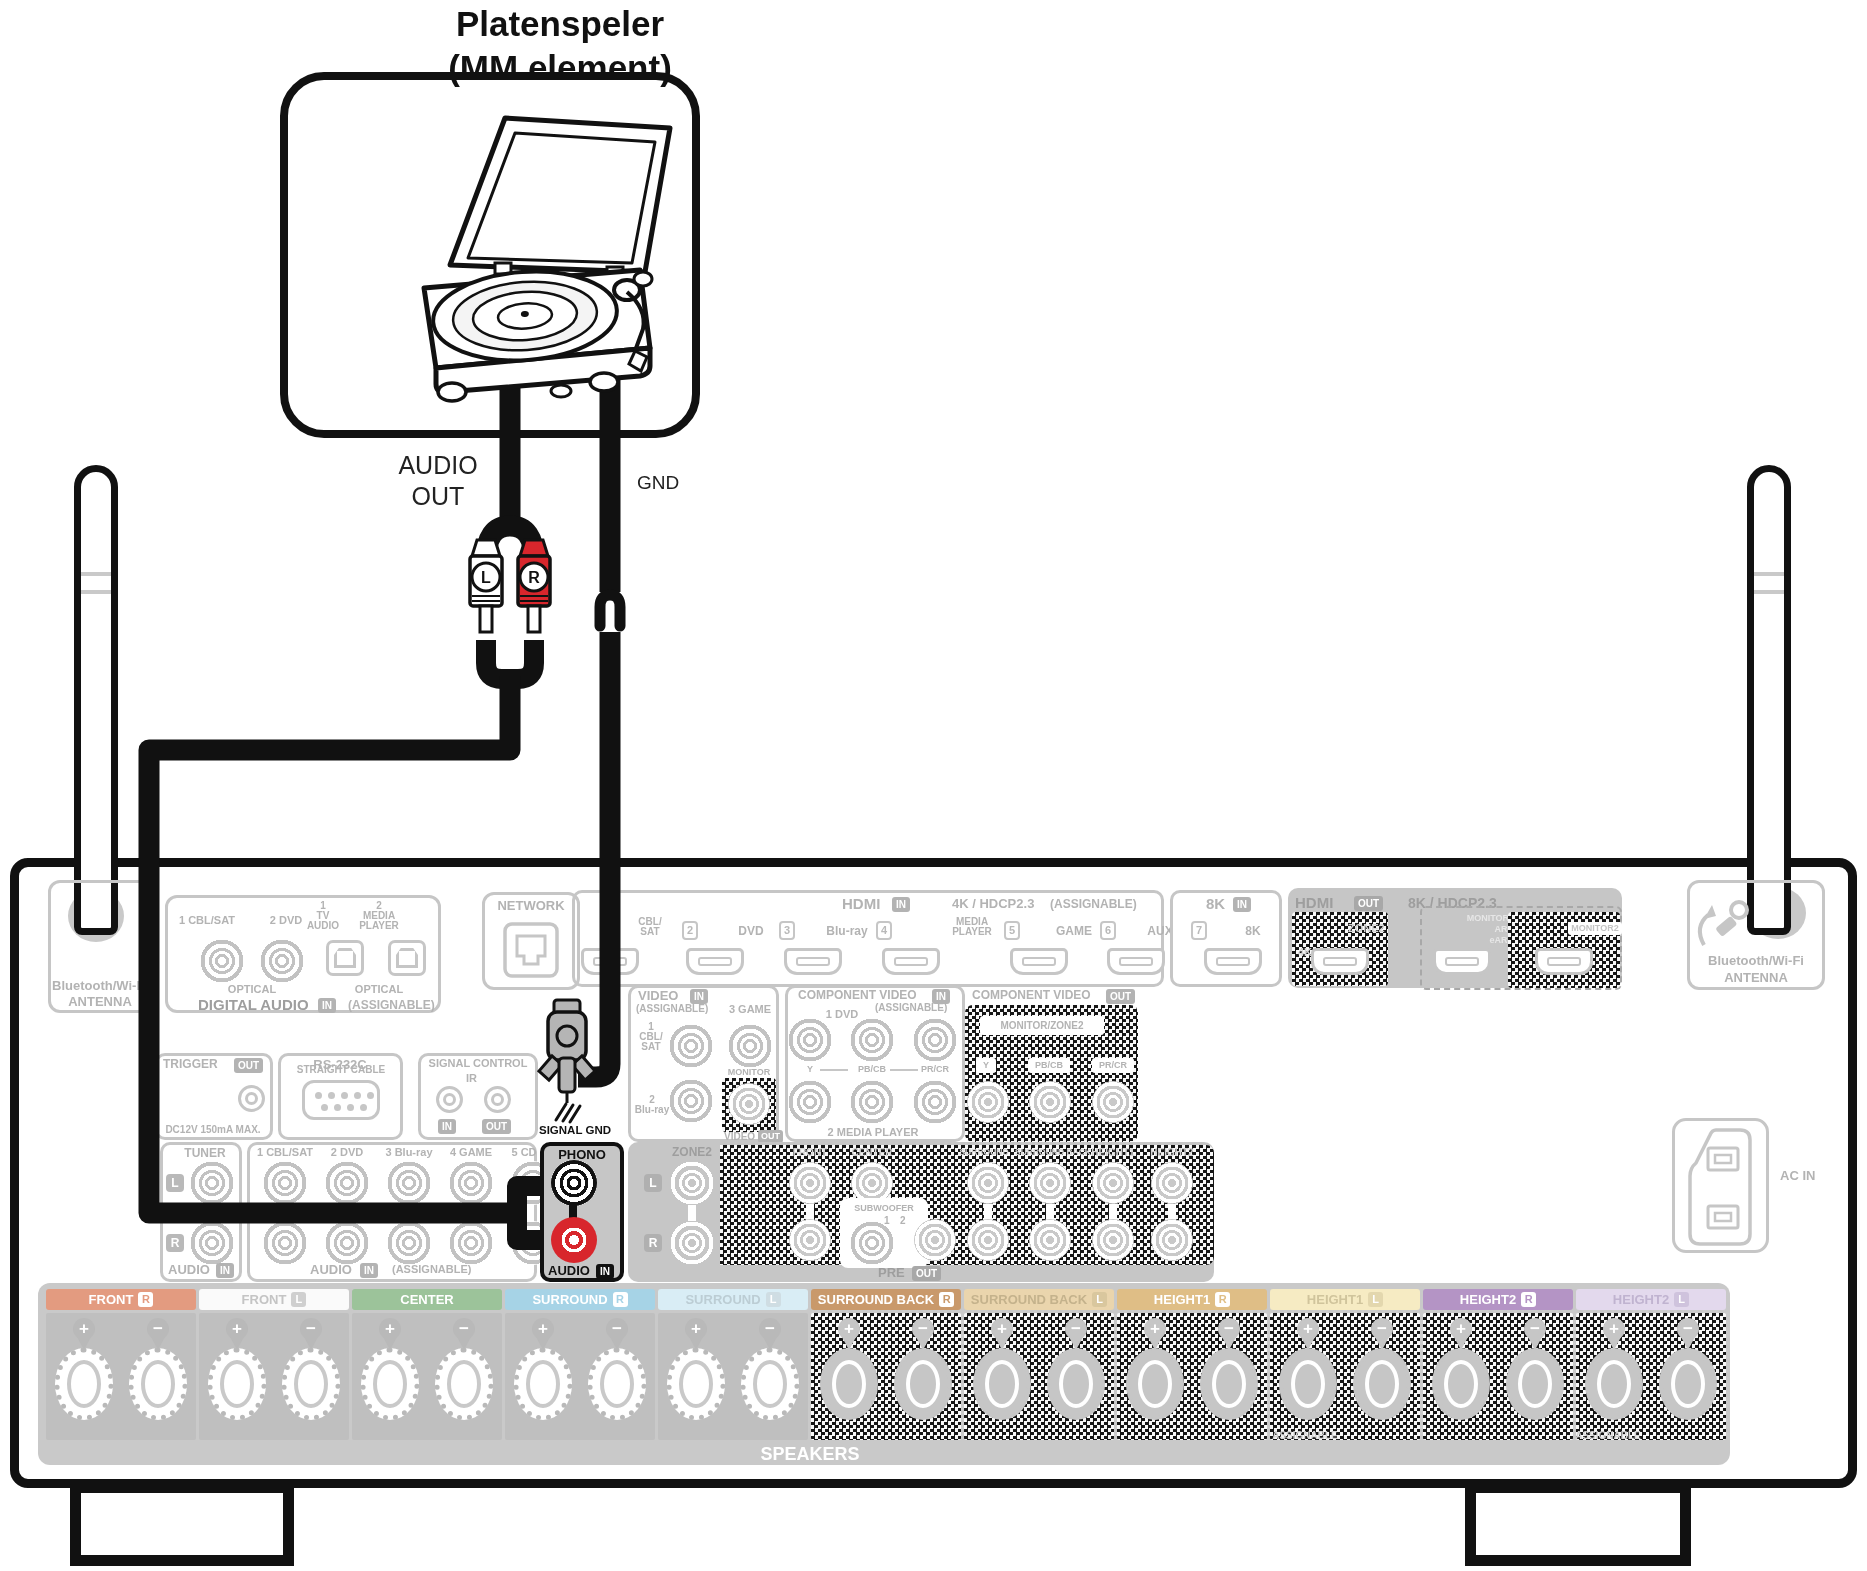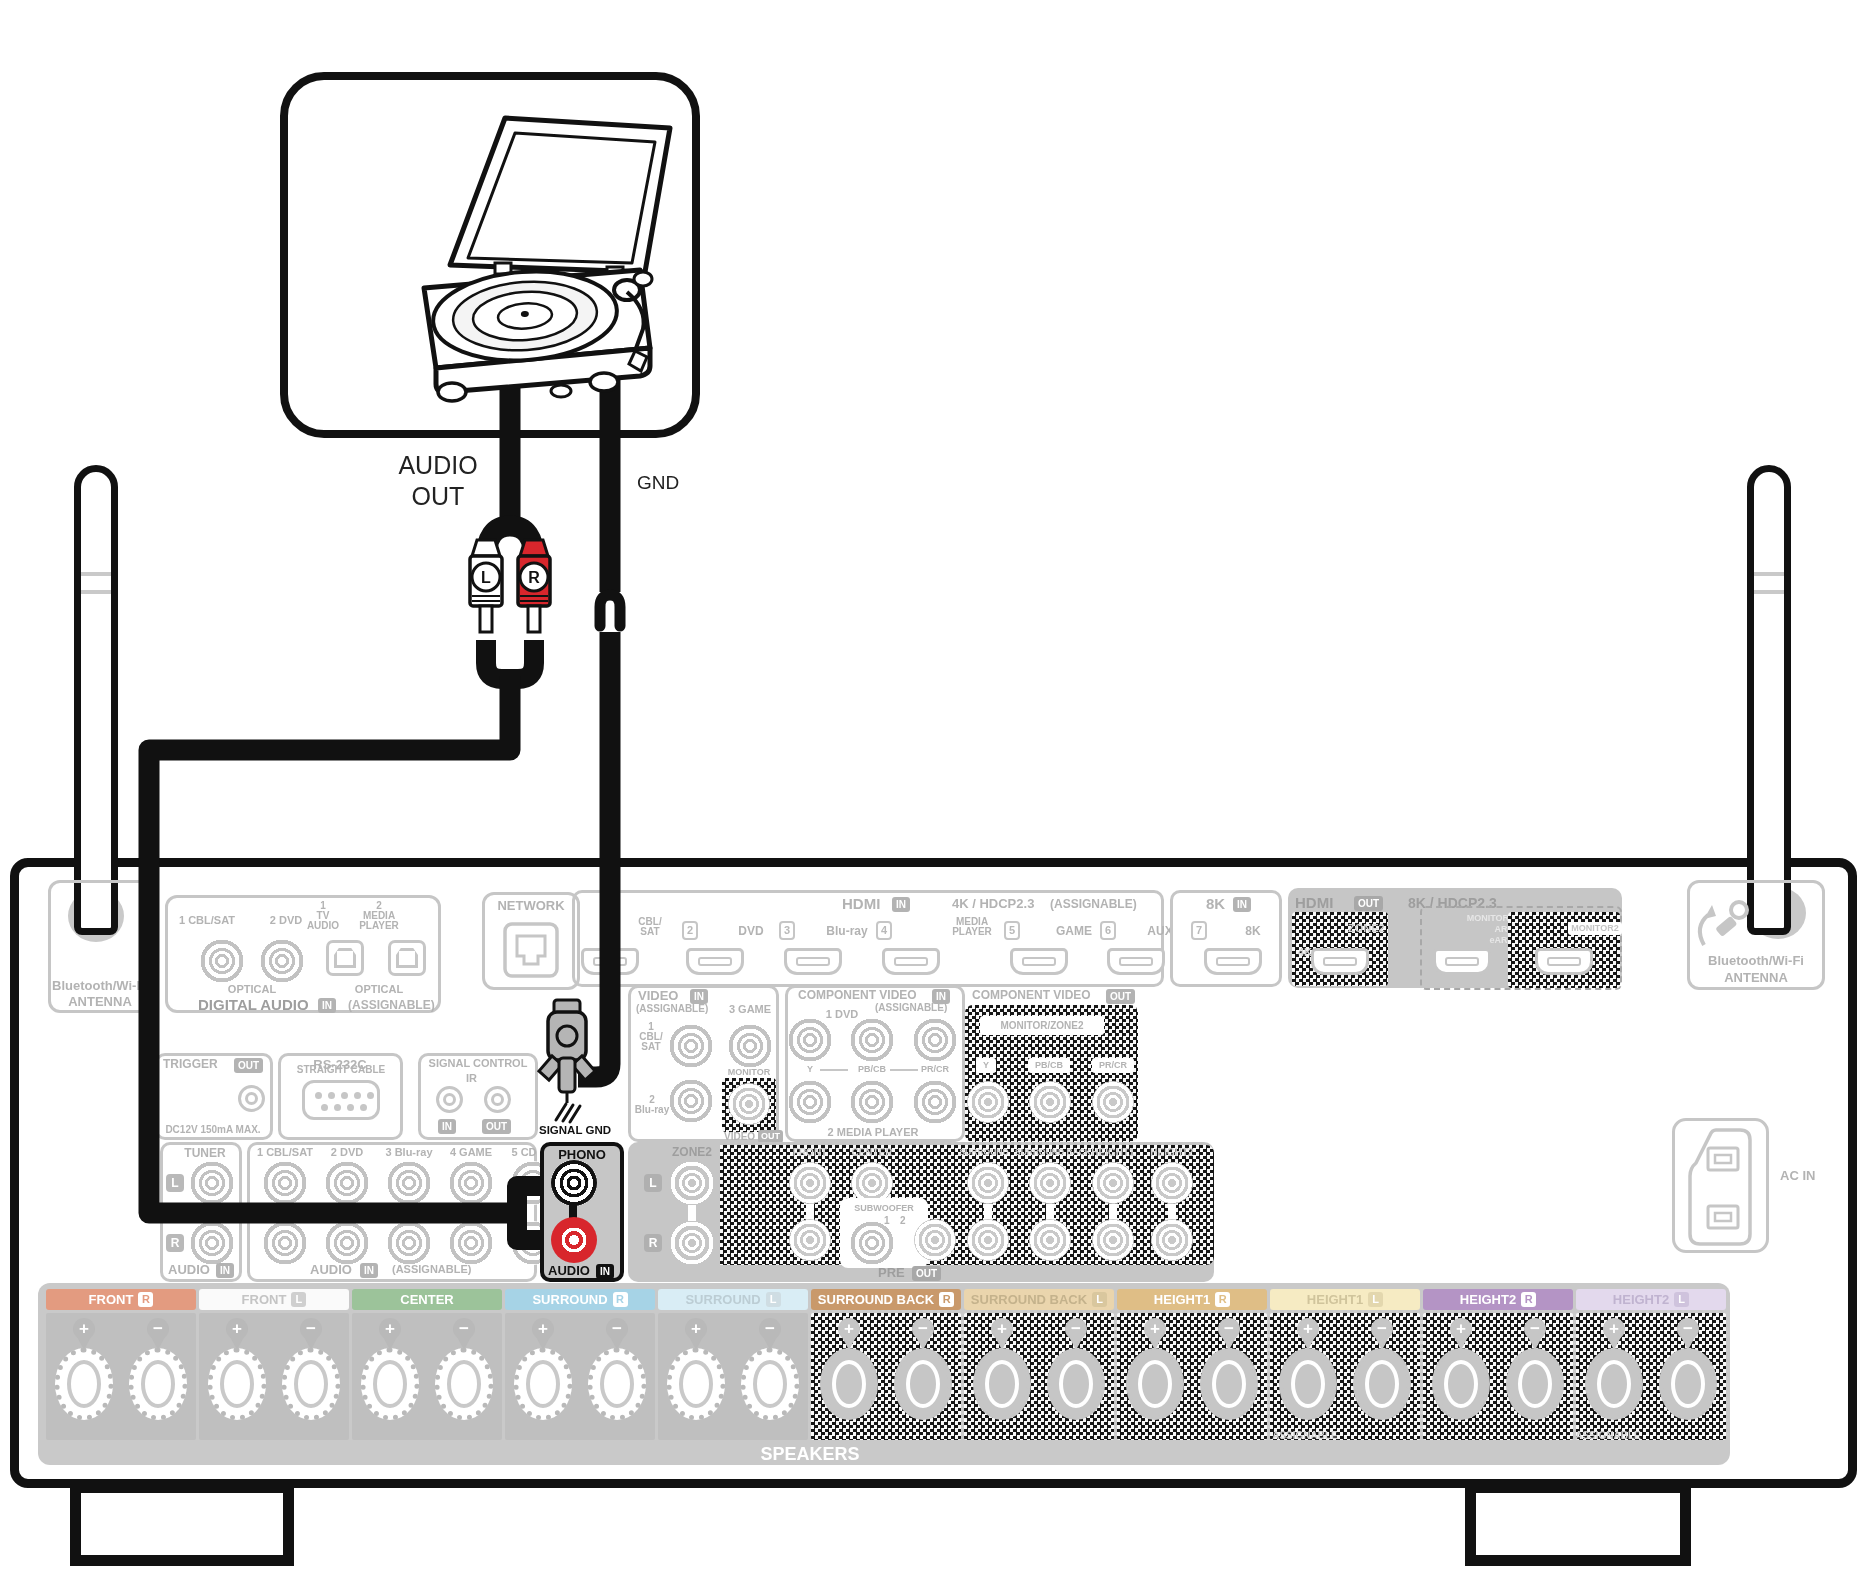--- a/index.html
+++ b/index.html
@@ -73,20 +73,22 @@
   .sec.htc .post:after{border-color:#fff;background:#c6c6c6}
   .pmL{left:27px;top:29px}.pmR{left:101px;top:29px}
   .tearL{left:31px;top:48px}.tearR{left:105px;top:48px}
   .postL{left:9px;top:59px}.postR{left:83px;top:59px}
 </style>
 </head>
 <body>
 
 <div class="canvas">
 
+  <div class="abs" style="left:310px;top:4px;width:500px;text-align:center;font-size:35px;font-weight:bold;color:#111">Platenspeler</div>
+  <div class="abs" style="left:310px;top:48px;width:500px;text-align:center;font-size:35px;font-weight:bold;color:#111">(MM element)</div>
 
   <div class="abs" style="left:280px;top:72px;width:420px;height:366px;border:8px solid #111;border-radius:44px"></div>
 
   <div class="abs pre" style="left:372px;top:450px;width:132px;font-size:25px;line-height:31px;color:#222">AUDIO
 OUT</div>
   <div class="abs" style="left:637px;top:472px;font-size:19px;color:#222">GND</div>
 
   <div class="foot" style="left:70px;top:1482px;width:224px;height:84px"></div>
   <div class="foot" style="left:1465px;top:1482px;width:226px;height:84px"></div>
 

